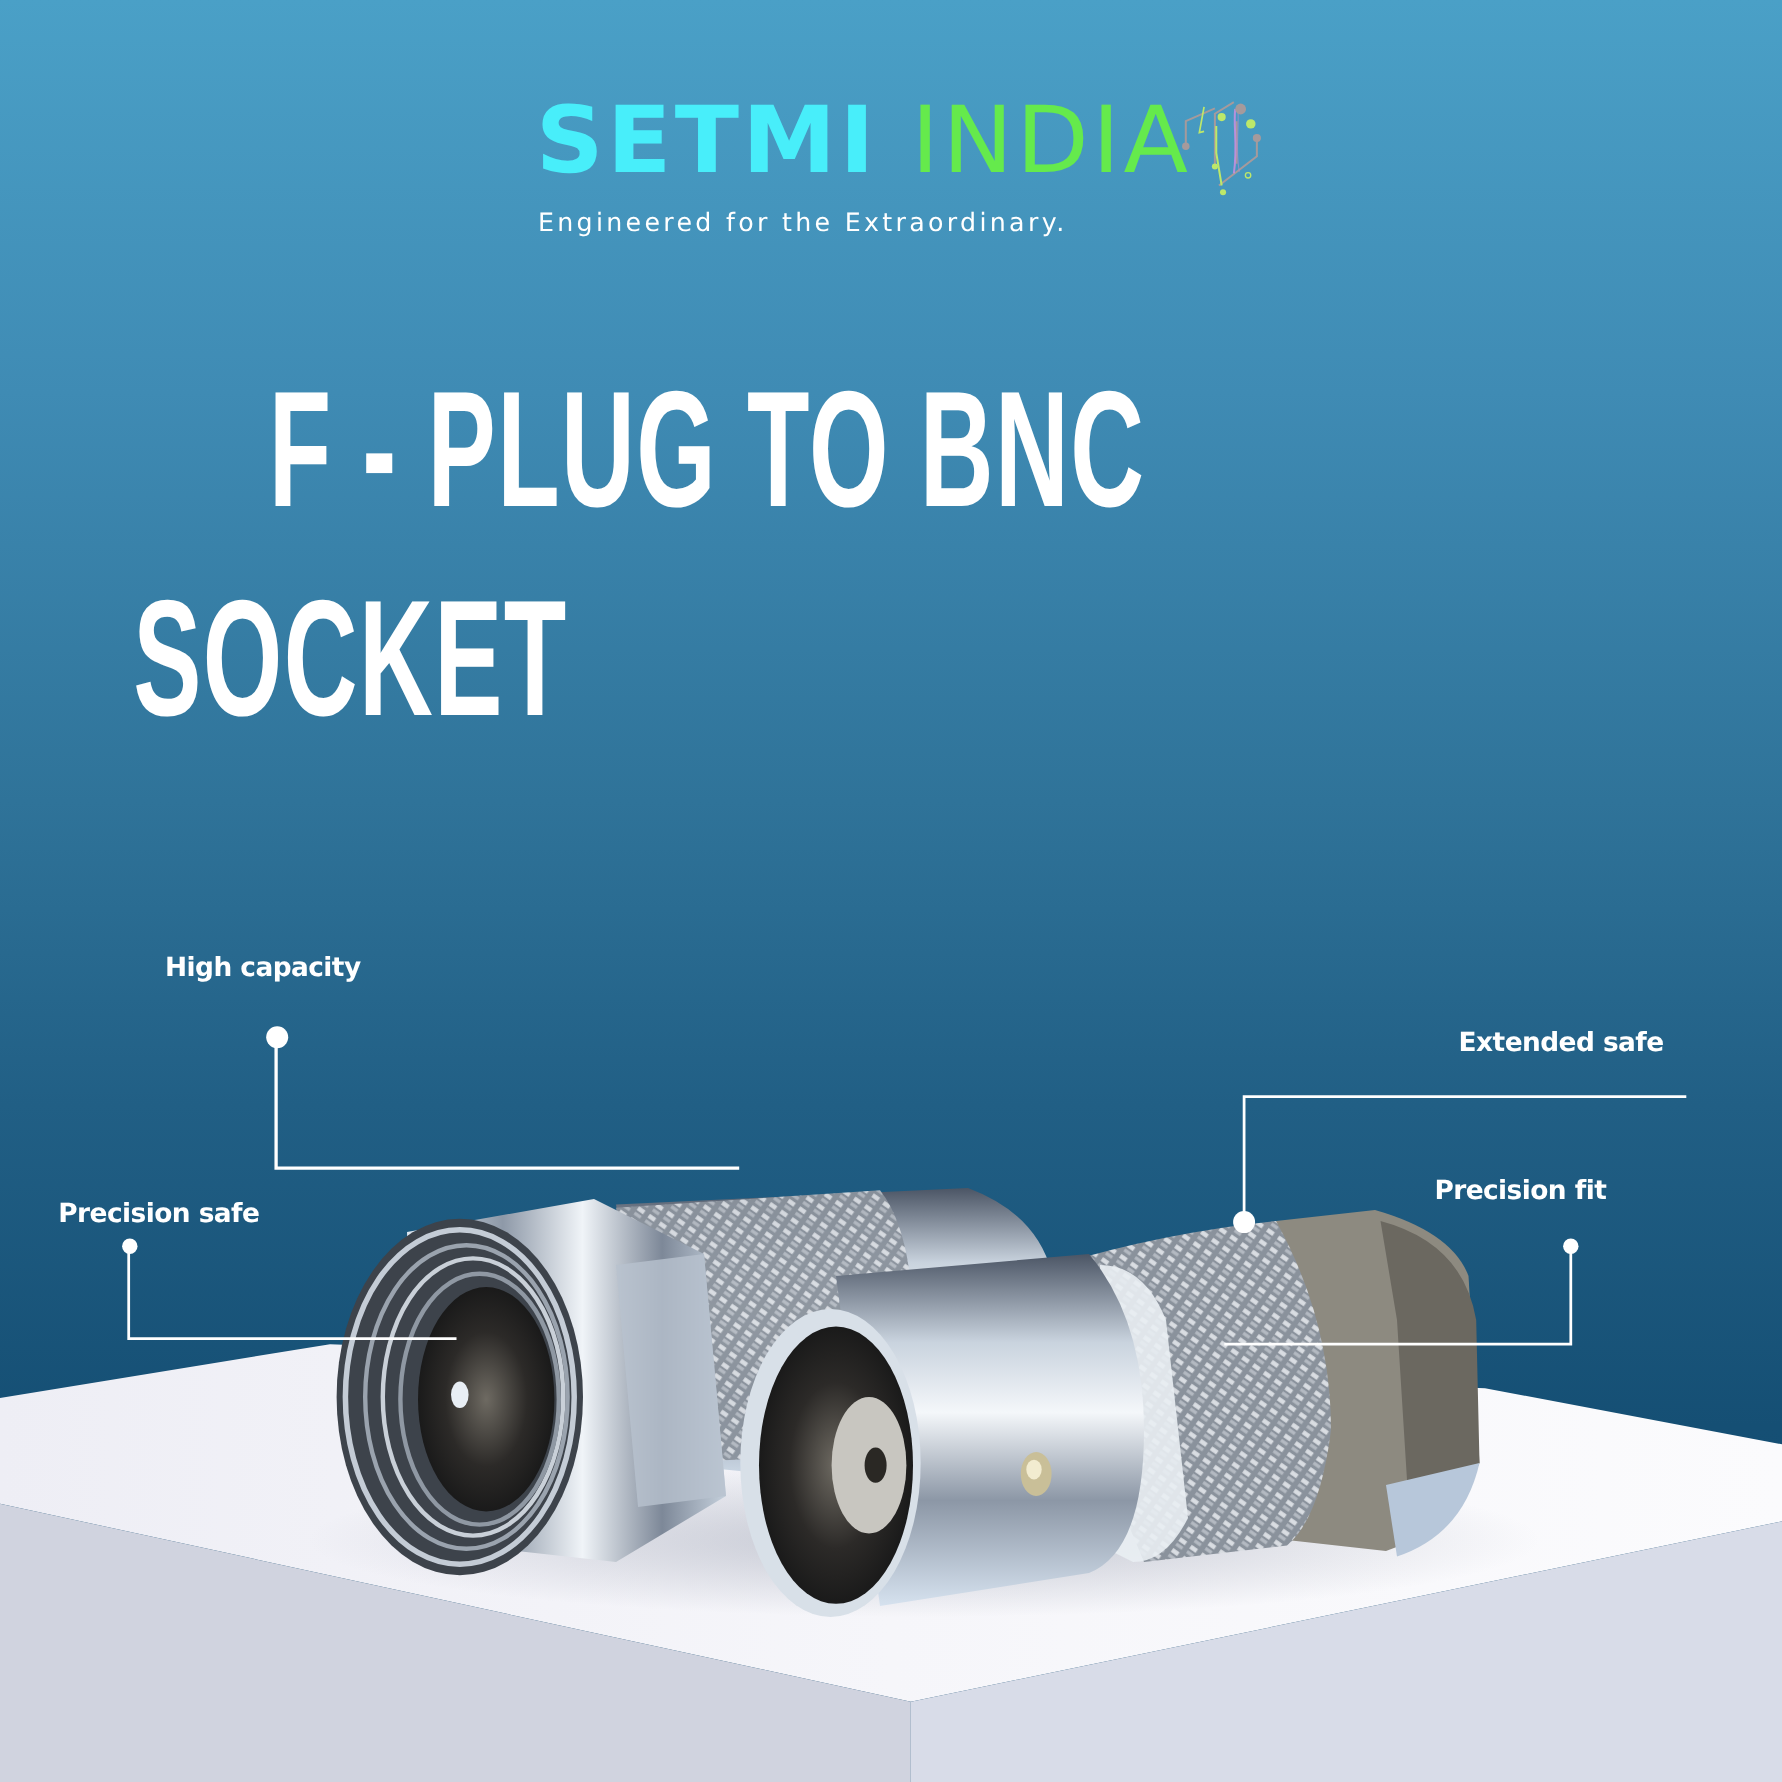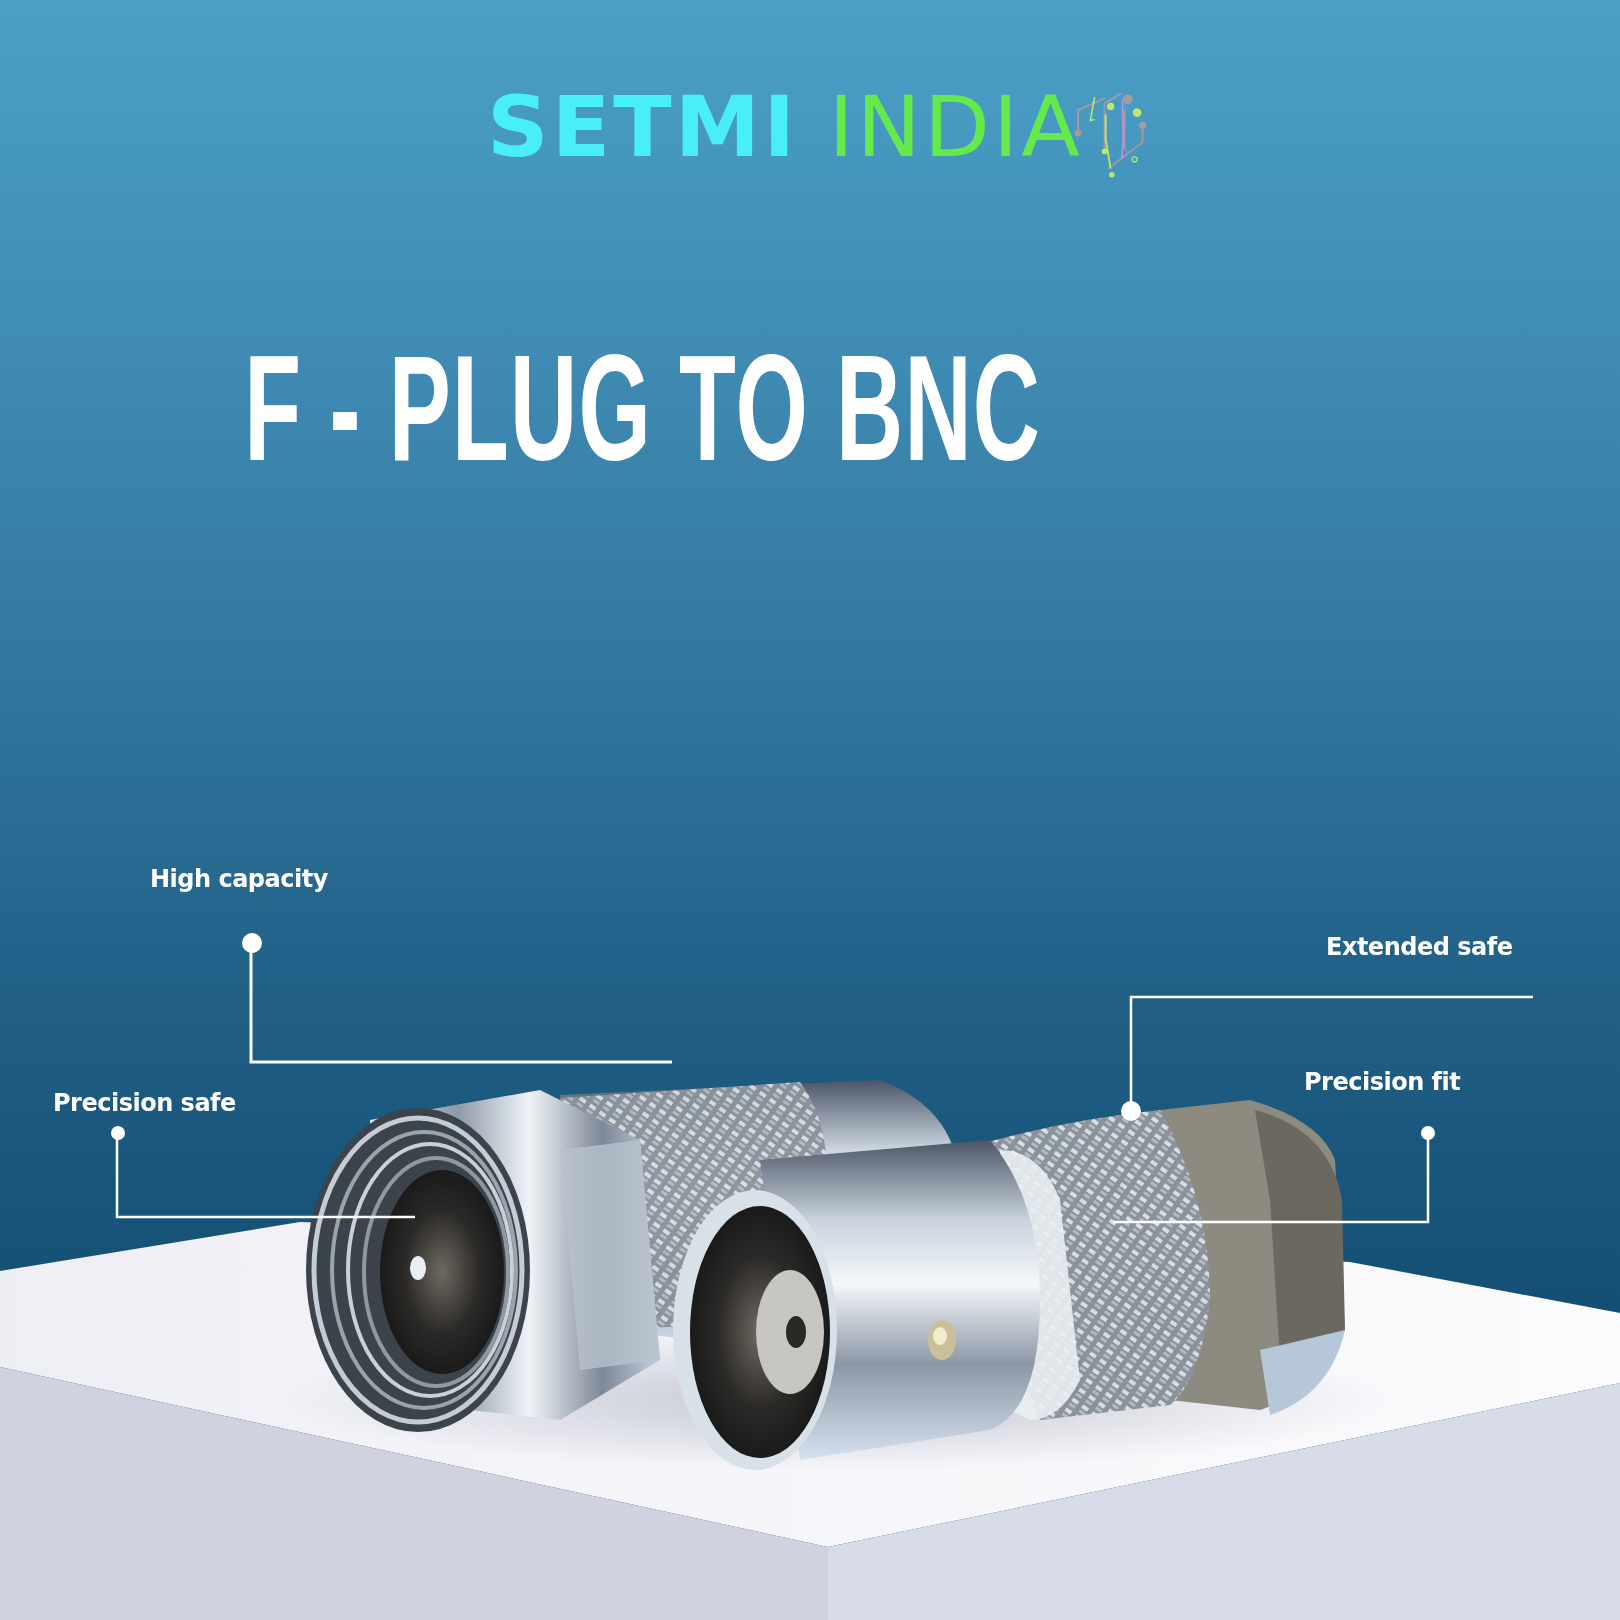--- a/index.html
+++ b/index.html
@@ -73,20 +73,21 @@
 
     <polygon points="828,1547 1620,1383 1620,1620 828,1620" fill="#d8dce8"></polygon>
 
     <ellipse cx="840" cy="1400" rx="560" ry="70" fill="url(#shadow)"></ellipse>
   </svg>
 
   <div class="logo">
     <div class="brand">
       <span class="brand-a">SETMI</span><span> </span><span class="brand-b">INDIA</span>
     </div>
+    <div class="tagline">Engineered for the Extraordinary.</div>
     <svg class="logo-mark" viewBox="0 0 130 150">
 
       <polyline points="13,70 13,33 56,14" fill="none" stroke="#a59a9c" stroke-width="3"></polyline>
       <polyline points="56,100 56,22 84,5" fill="none" stroke="#a59a9c" stroke-width="3"></polyline>
       <polyline points="88,96 88,33" fill="none" stroke="#a59a9c" stroke-width="3"></polyline>
       <polyline points="118,58 118,85 62,128" fill="none" stroke="#a59a9c" stroke-width="3"></polyline>
 
       <polyline points="58,40 58,80 66,128" fill="none" stroke="#bde86a" stroke-width="3"></polyline>
       <polyline points="40,12 33,50 40,48" fill="none" stroke="#bde86a" stroke-width="2.5"></polyline>
 
@@ -99,20 +100,23 @@
       <circle cx="118" cy="58" r="6" fill="#a59a9c"></circle>
       <circle cx="13" cy="70" r="5.5" fill="#a59a9c"></circle>
       <circle cx="56" cy="100" r="4.5" fill="#bde86a"></circle>
       <circle cx="105" cy="113" r="4" fill="none" stroke="#bde86a" stroke-width="2"></circle>
       <circle cx="68" cy="138" r="4.5" fill="#bde86a"></circle>
     </svg>
   </div>
 
   <div class="title title-line1">
     <span class="title-inner">F - PLUG TO BNC</span>
+  </div>
+  <div class="title title-line2">
+    <span class="title-inner">SOCKET</span>
   </div>
 
   <svg class="product" viewBox="0 0 1620 1620">
     <defs>
       <linearGradient id="chromeV" x1="0" y1="0" x2="0" y2="1">
         <stop offset="0" stop-color="#4b5565"></stop>
         <stop offset="0.25" stop-color="#c9d3de"></stop>
         <stop offset="0.45" stop-color="#f4f7fa"></stop>
         <stop offset="0.7" stop-color="#8c97a6"></stop>
         <stop offset="1" stop-color="#d6e2ef"></stop>

